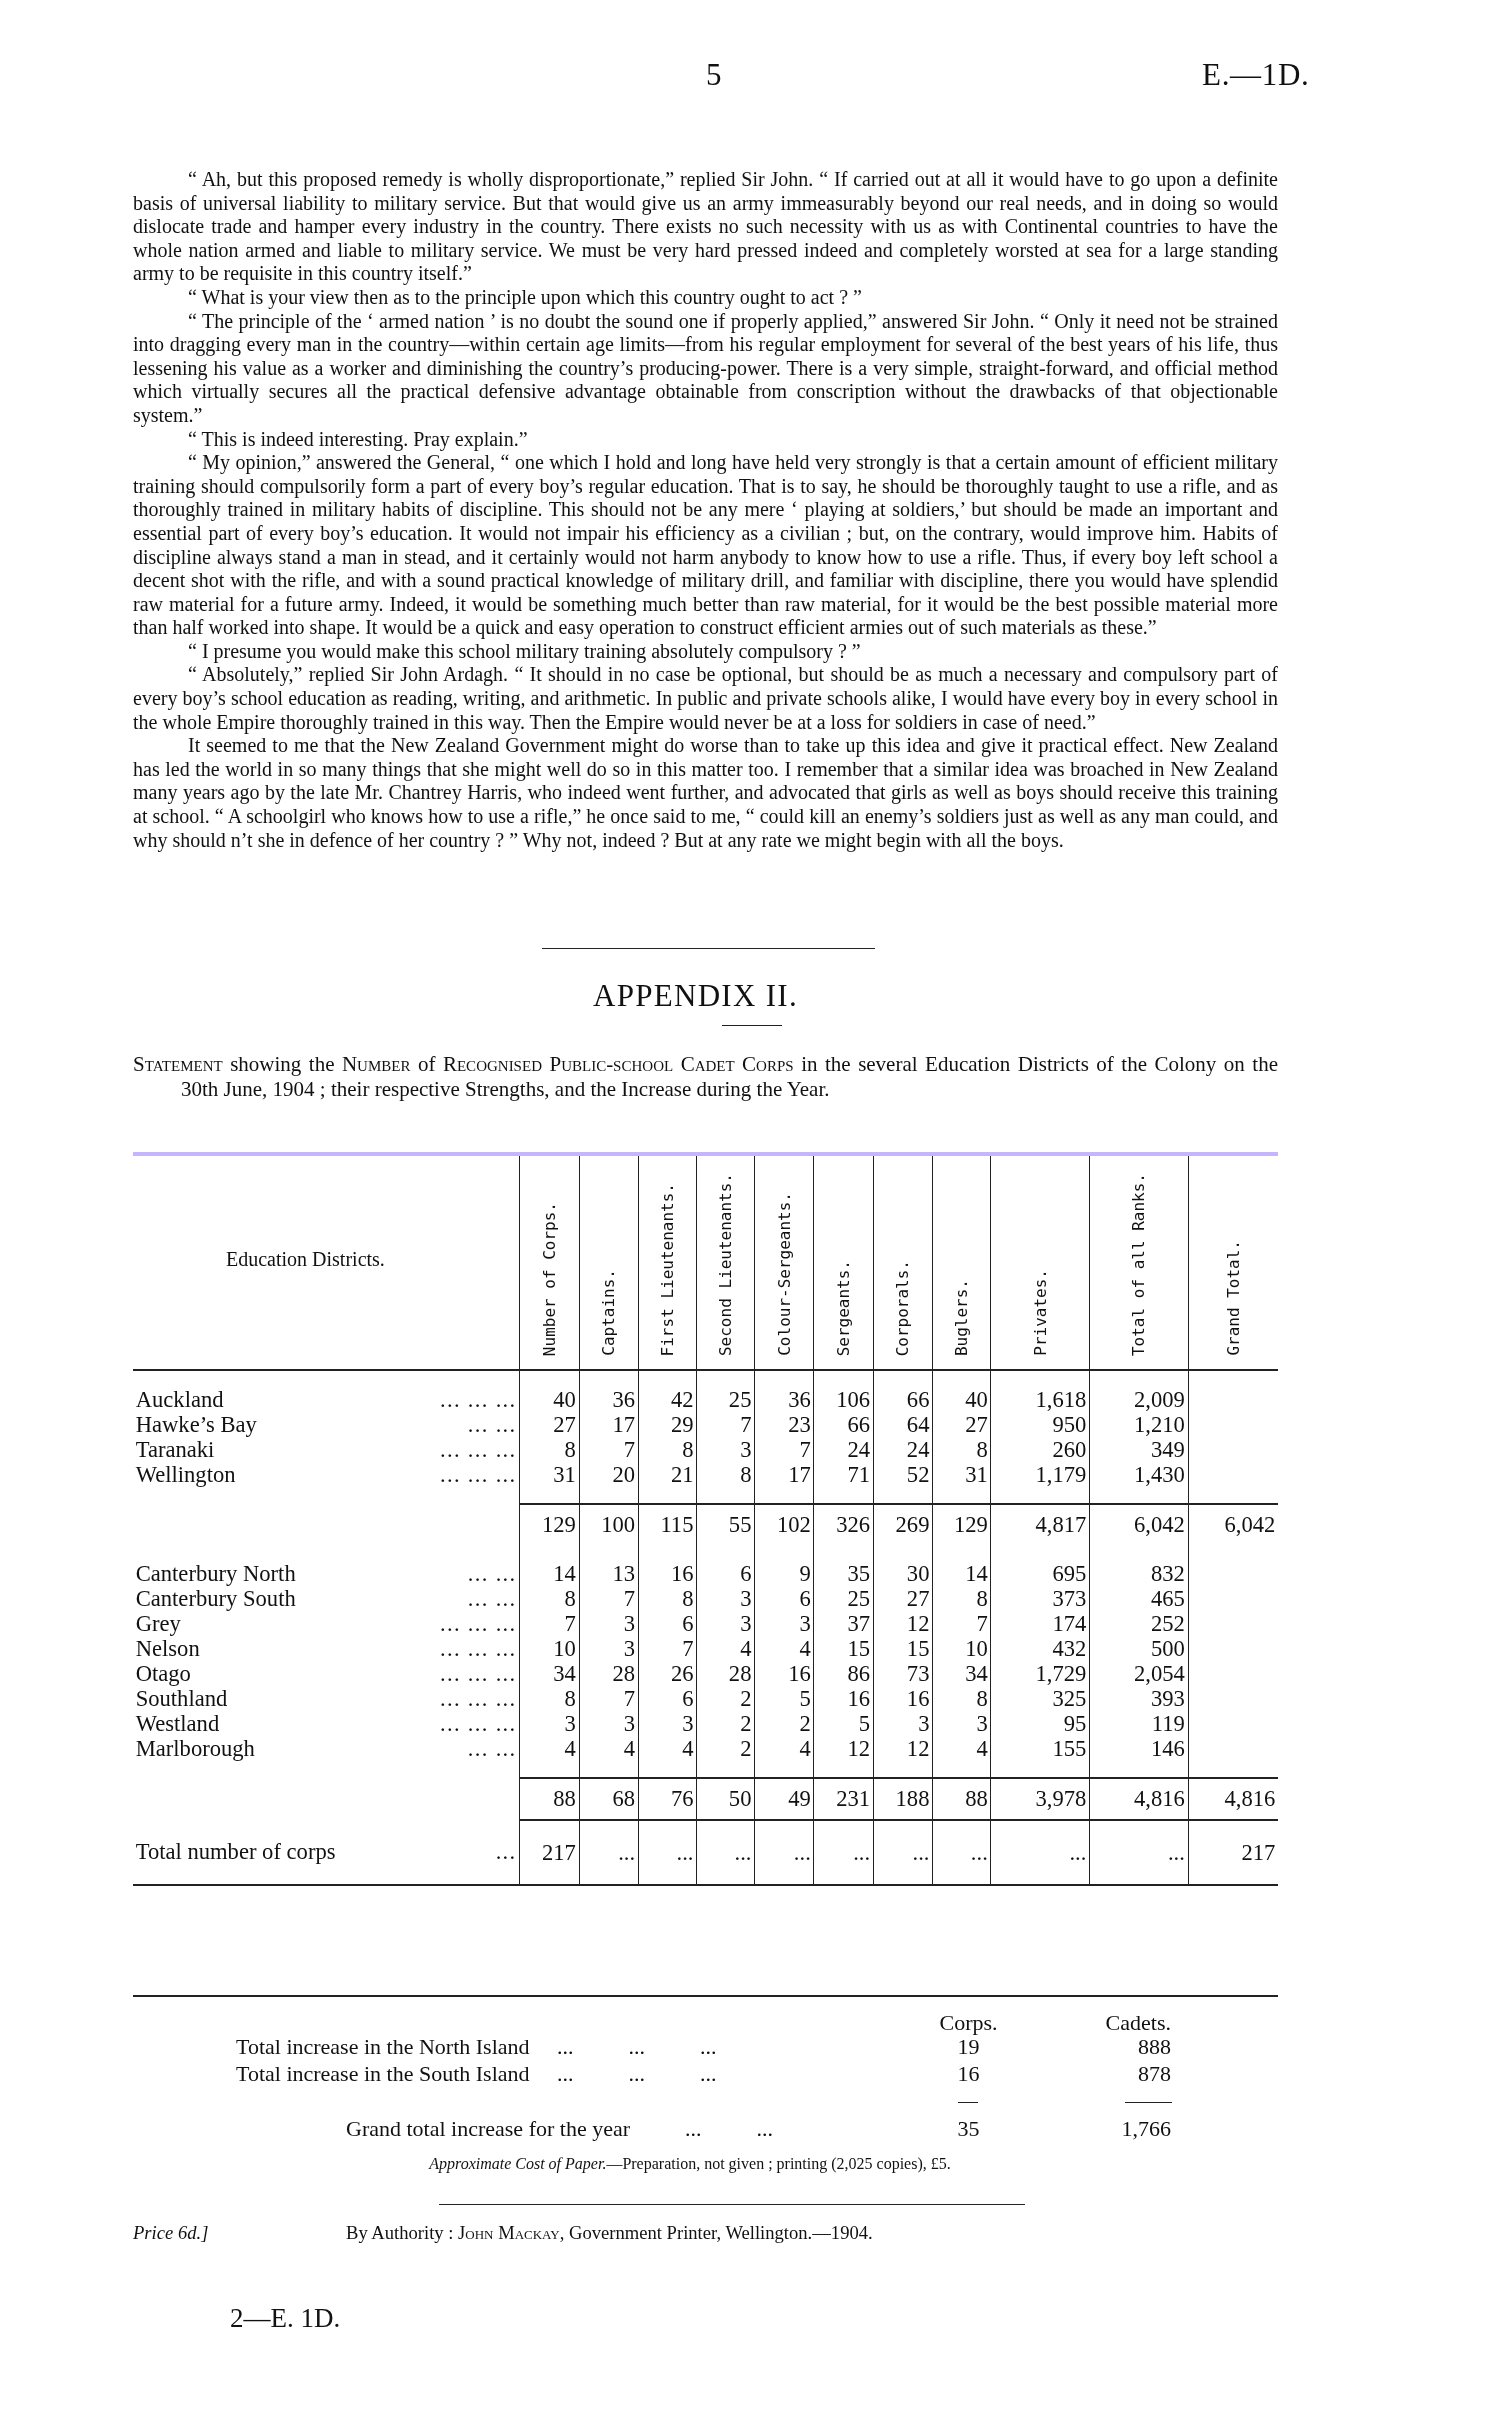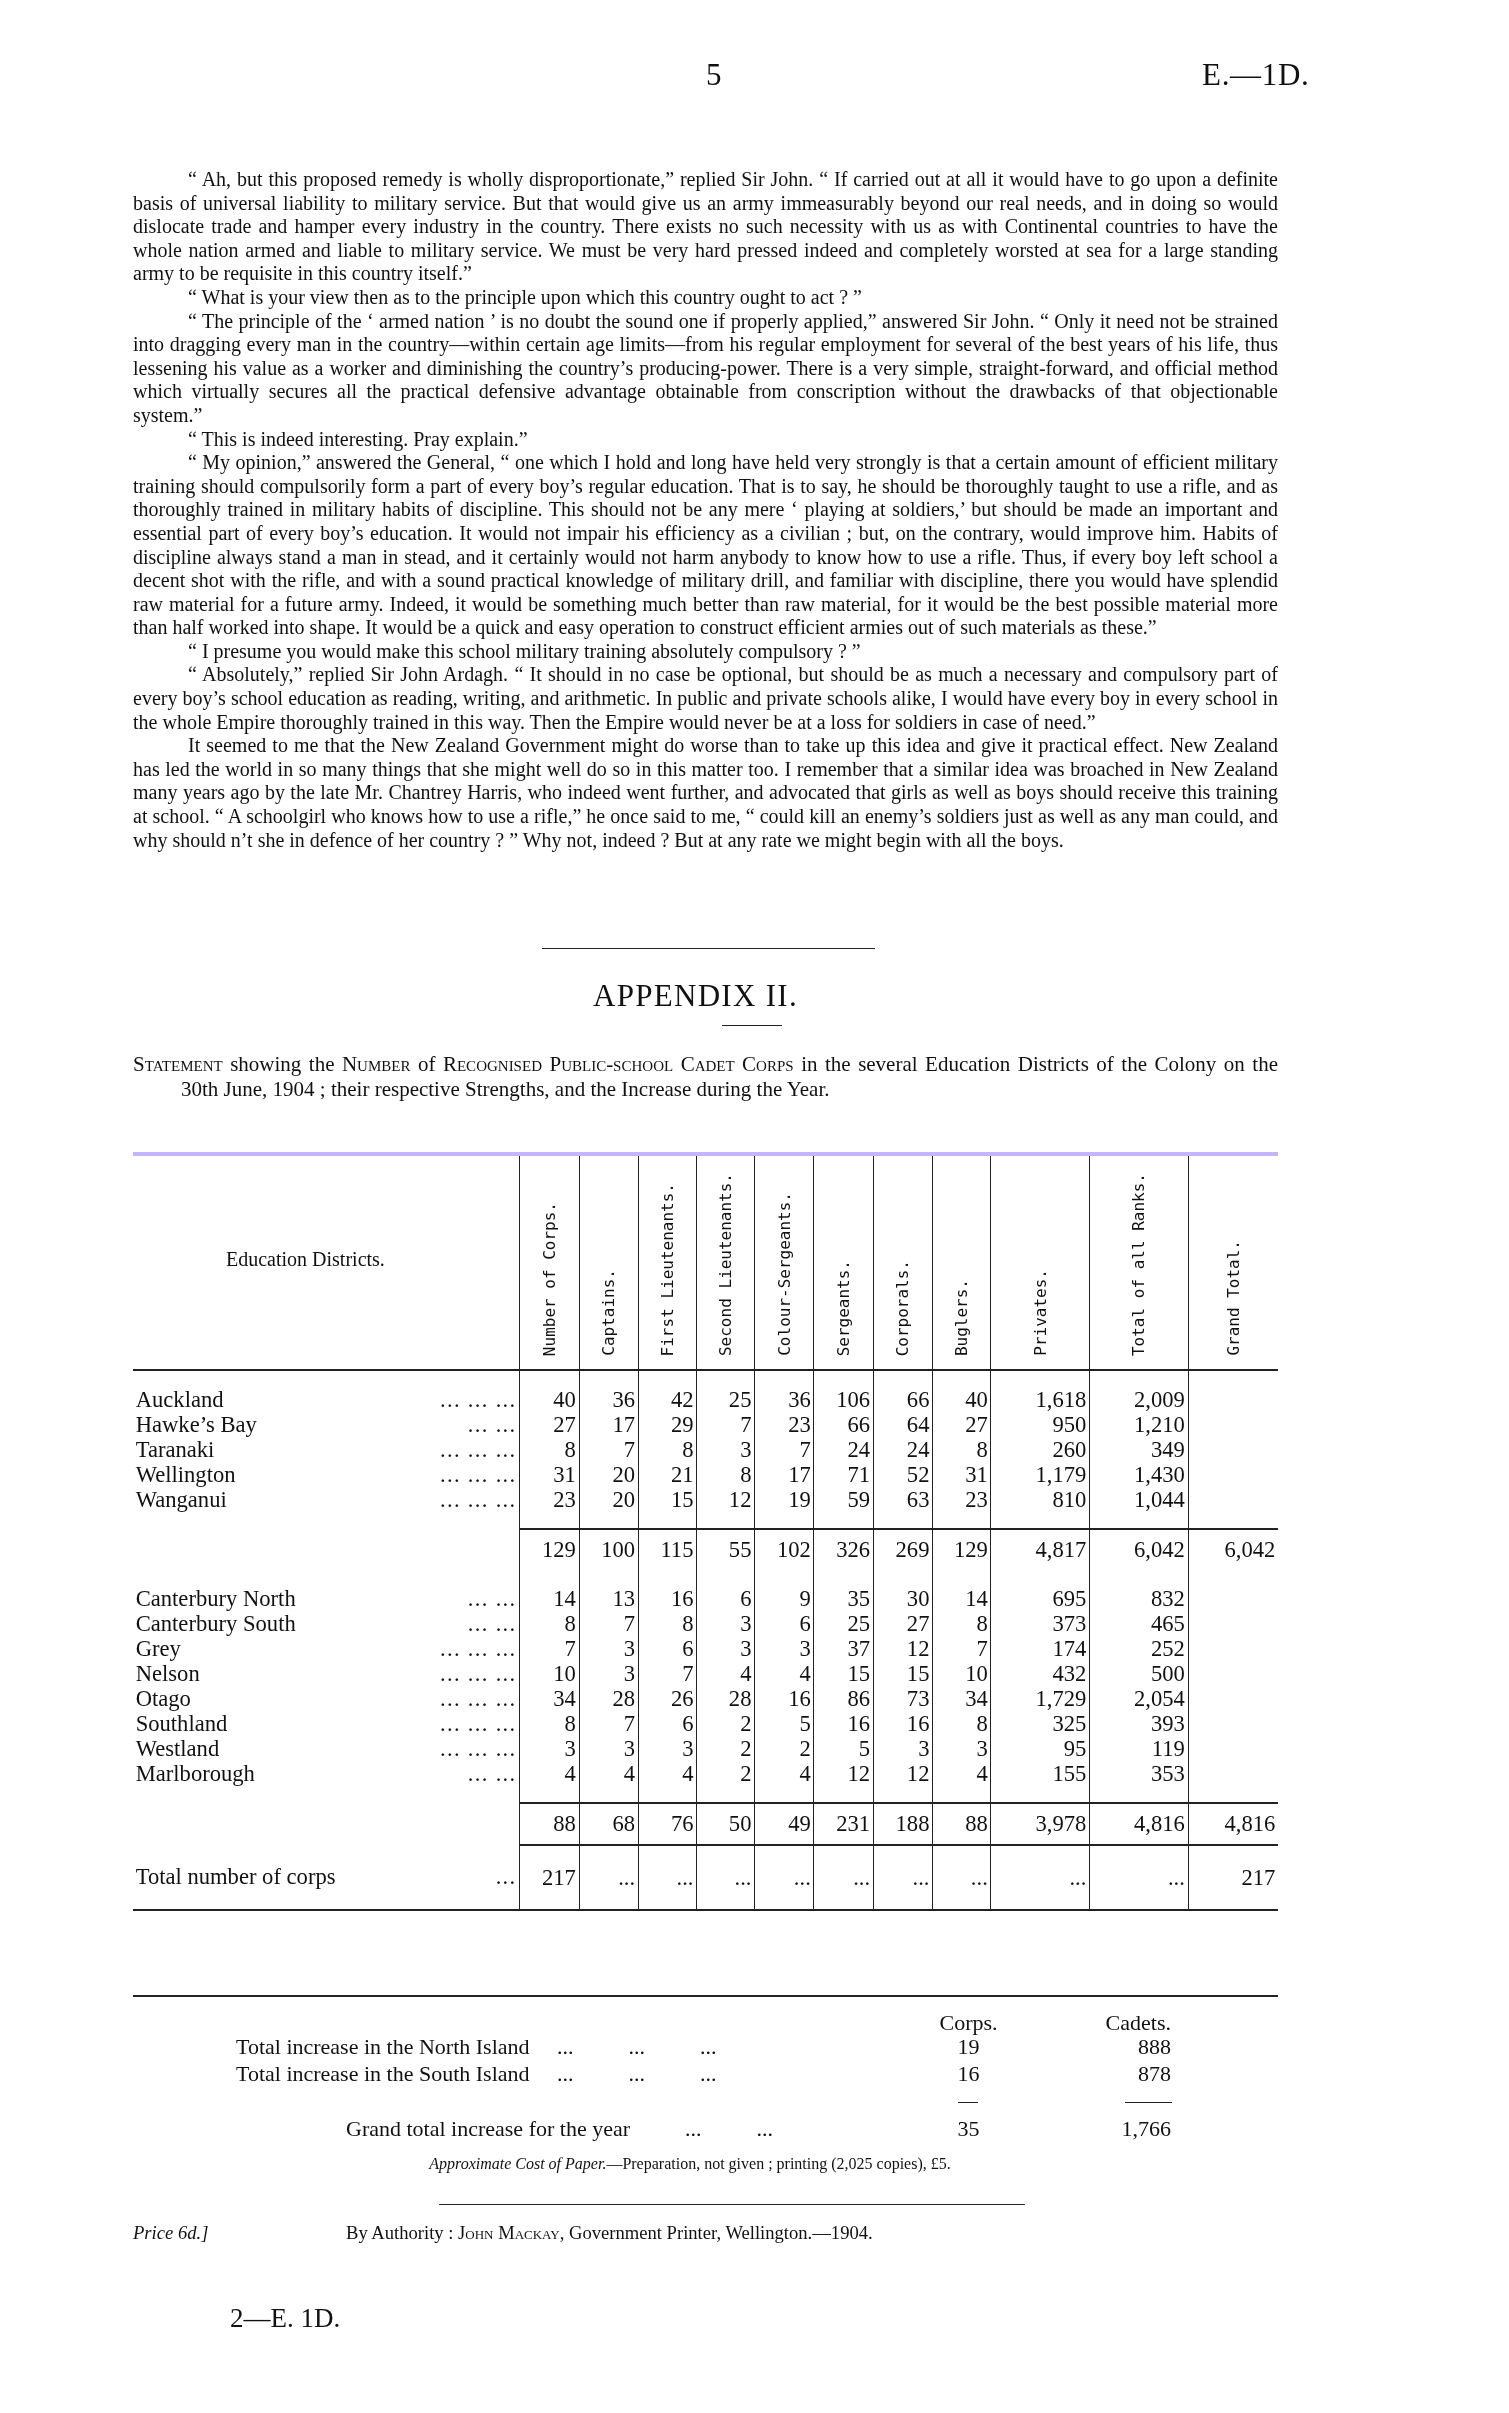--- a/index.html
+++ b/index.html
@@ -162,34 +162,20 @@
         <td>21</td>
         <td>8</td>
         <td>17</td>
         <td>71</td>
         <td>52</td>
         <td>31</td>
         <td>1,179</td>
         <td>1,430</td>
         <td class="gt"></td>
       </tr>
-      <tr>
-        <td class="name"><span>Wanganui</span><span class="dots">...      ...      ...</span></td>
-        <td>23</td>
-        <td>20</td>
-        <td>15</td>
-        <td>12</td>
-        <td>19</td>
-        <td>59</td>
-        <td>63</td>
-        <td>23</td>
-        <td>810</td>
-        <td>1,044</td>
-        <td class="gt"></td>
-      </tr>
       <tr class="sp">
         <td class="name"></td>
         <td></td>
         <td></td>
         <td></td>
         <td></td>
         <td></td>
         <td></td>
         <td></td>
         <td></td>
@@ -327,21 +313,21 @@
         <td class="name"><span>Marlborough</span><span class="dots">...      ...</span></td>
         <td>4</td>
         <td>4</td>
         <td>4</td>
         <td>2</td>
         <td>4</td>
         <td>12</td>
         <td>12</td>
         <td>4</td>
         <td>155</td>
-        <td>353</td>
+        <td>146</td>
         <td class="gt"></td>
       </tr>
       <tr class="sp">
         <td class="name"></td>
         <td></td>
         <td></td>
         <td></td>
         <td></td>
         <td></td>
         <td></td>

